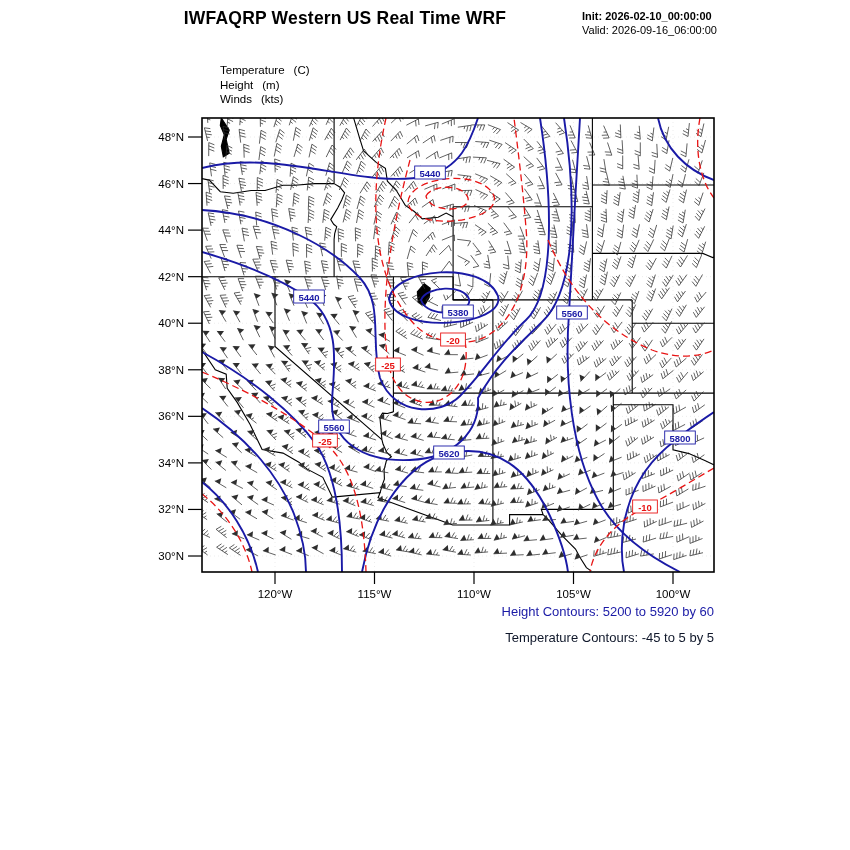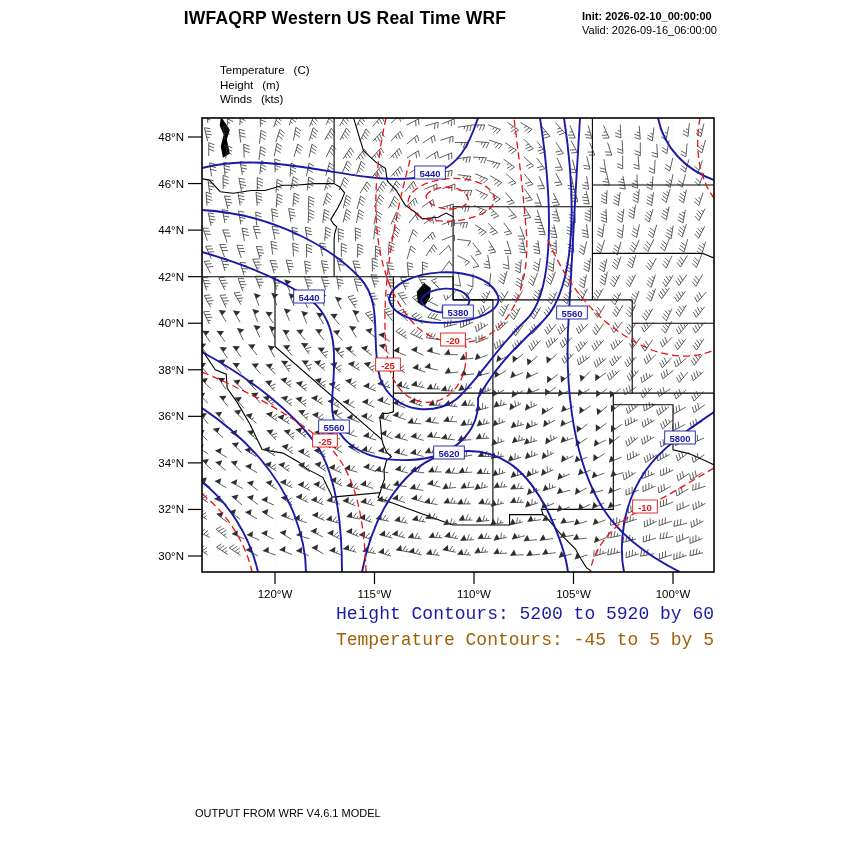--- a/index.html
+++ b/index.html
@@ -4,21 +4,21 @@
 <style>
   html,body{margin:0;padding:0;background:#fff;}
   .canvas{position:relative;width:850px;height:850px;background:#ffffff;
           font-family:"Liberation Sans",sans-serif;color:#000;overflow:hidden;padding-left:12px;}
   .title{position:absolute;left:110px;top:8px;width:470px;text-align:center;
          font-size:17.5px;font-weight:bold;letter-spacing:.2px;}
   .runinfo{position:absolute;right:145px;top:10px;text-align:left;font-size:11px;line-height:13.5px;}
   .runinfo .init{font-weight:bold;}
   .vars{position:absolute;left:195px;top:63px;font-size:11.5px;line-height:14.5px;margin-left:25px;}
   .vars .unit{margin-left:9px;}
-  .legend{position:absolute;right:148px;text-align:right;font-size:18px;font-family:Liberation Mono, monospace;}
+  .legend{position:absolute;right:148px;text-align:right;font-size:13px;}
   .legend.hgt{top:604px;}
   .legend.tmp{top:630px;}
   .footer{position:absolute;left:195px;top:806px;font-size:11px;line-height:14.5px;}
   svg text{font-family:"Liberation Sans",sans-serif;}
 </style>
 </head>
 <body>
 
 <div class="canvas">
 
@@ -1360,19 +1360,18 @@
       <text x="362.5" y="598" text-anchor="middle" font-size="11.5" fill="#000">115°W</text>
       <line x1="462" y1="572" x2="462" y2="584" stroke="#000" stroke-width="1.2"></line>
       <text x="462" y="598" text-anchor="middle" font-size="11.5" fill="#000">110°W</text>
       <line x1="561.5" y1="572" x2="561.5" y2="584" stroke="#000" stroke-width="1.2"></line>
       <text x="561.5" y="598" text-anchor="middle" font-size="11.5" fill="#000">105°W</text>
       <line x1="661" y1="572" x2="661" y2="584" stroke="#000" stroke-width="1.2"></line>
       <text x="661" y="598" text-anchor="middle" font-size="11.5" fill="#000">100°W</text>
     </svg>
 
   <div class="legend hgt" style="color: rgb(26, 26, 166);">Height Contours: 5200 to 5920 by 60</div>
-  <div class="legend tmp" style="color: #a16207;">Temperature Contours: -45 to 5 by 5</div>
+  <div class="legend tmp" style="color: #0f172a;">Temperature Contours: -45 to 5 by 5</div>
 
   <div class="footer">
-    <div>OUTPUT FROM WRF V4.6.1 MODEL</div>
   </div>
 
 </div>
 
 </body></html>

